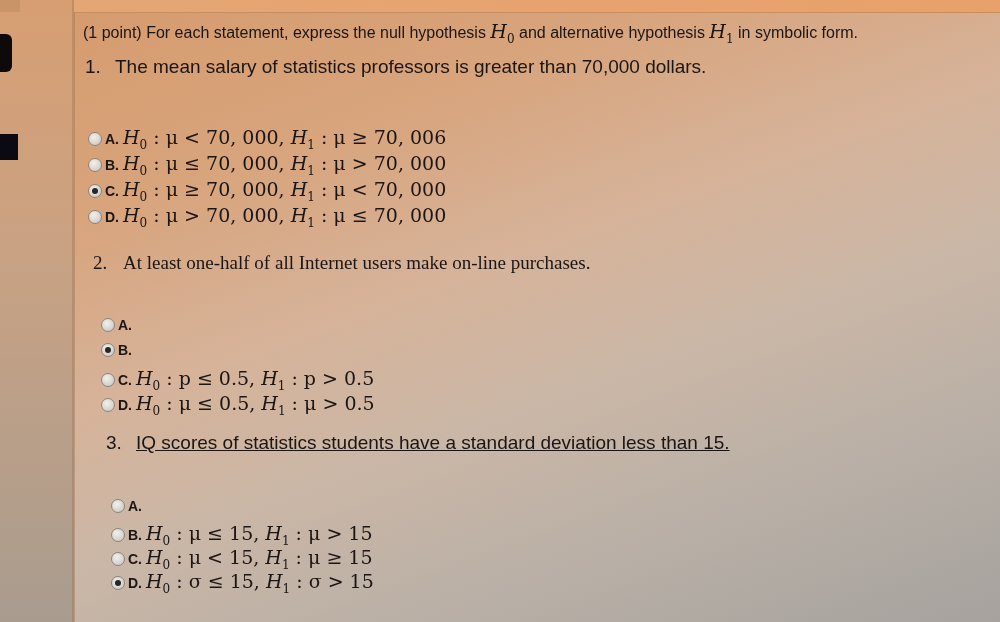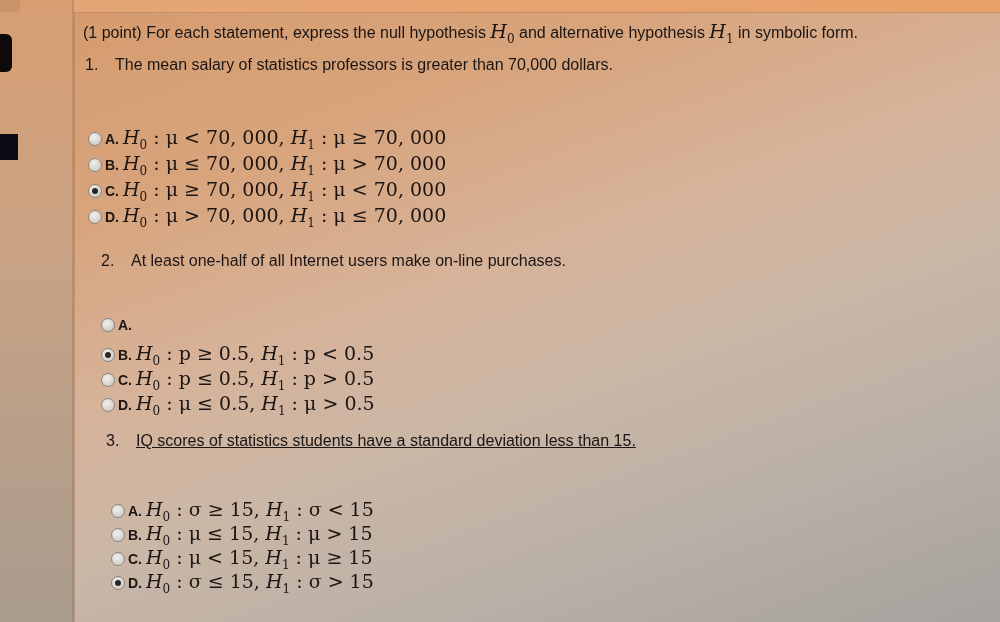--- a/index.html
+++ b/index.html
@@ -28,21 +28,21 @@
   .leftpanel .square {
     position:absolute; left:0; top:134px; width:18px; height:26px; background:#0b0a12;
   }
   .divider {
     position:absolute; left:74px; top:12px; width:1px; height:610px; background:rgba(140,100,70,0.35);
   }
   .content { position:absolute; left:0; top:0; width:1000px; height:622px; color:#1b1514; }
   .intro { position:absolute; left:83px; top:20px; font-size:16px; }
   .intro i, .m i { font-family:"DejaVu Serif", serif; font-style:italic; font-size:19px; }
   sub { font-size:12px; font-style:normal; font-family:"DejaVu Serif", serif; }
-  .q { position:absolute; font-size:16px; }
+  .q { position:absolute; font-size:19px; }
   .q .num { display:inline-block; width:30px; }
   .opt { position:absolute; display:flex; align-items:center; white-space:nowrap; }
   .radio {
     width:14px; height:14px; border-radius:50%;
     border:1px solid #8a8580; background: radial-gradient(circle at 40% 35%, #f3f0ec, #c6c1bb);
     margin-right:3px; position:relative; box-sizing:border-box;
   }
   .radio.checked::after {
     content:""; position:absolute; left:3px; top:3px; width:6px; height:6px; border-radius:50%; background:#2a2525;
   }
@@ -68,68 +68,66 @@
     <i><span>H</span><sub>1</sub></i>
     <span>in symbolic form.</span>
   </div>
 
   <div class="q" style="left:85px; top:56px;">
     <span class="num">1.</span><span>The mean salary of statistics professors is greater than 70,000 dollars.</span>
   </div>
   <div class="opt" style="left:88px; top:126px;">
     <span class="radio"></span>
     <span class="letter">A.</span>
-    <span class="m"><i>H</i><sub>0</sub><span> : μ &lt; 70, 000, </span><i>H</i><sub>1</sub><span> : μ ≥ 70, 000</span></span>
+    <span class="m"><i>H</i><sub>0</sub><span> : μ &lt; 70, 000, </span><i>H</i><sub>1</sub><span> : μ ≥ 70, 006</span></span>
   </div>
   <div class="opt" style="left:88px; top:152px;">
     <span class="radio"></span>
     <span class="letter">B.</span>
     <span class="m"><i>H</i><sub>0</sub><span> : μ ≤ 70, 000, </span><i>H</i><sub>1</sub><span> : μ &gt; 70, 000</span></span>
   </div>
   <div class="opt" style="left:88px; top:178px;">
     <span class="radio checked"></span>
     <span class="letter">C.</span>
     <span class="m"><i>H</i><sub>0</sub><span> : μ ≥ 70, 000, </span><i>H</i><sub>1</sub><span> : μ &lt; 70, 000</span></span>
   </div>
   <div class="opt" style="left:88px; top:204px;">
     <span class="radio"></span>
     <span class="letter">D.</span>
     <span class="m"><i>H</i><sub>0</sub><span> : μ &gt; 70, 000, </span><i>H</i><sub>1</sub><span> : μ ≤ 70, 000</span></span>
   </div>
 
-  <div class="q" style="left:101px; top:252px;">
+  <div class="q" style="left:93px; top:252px;font-family:Liberation Serif, serif;">
     <span class="num">2.</span><span>At least one-half of all Internet users make on-line purchases.</span>
   </div>
   <div class="opt" style="left:101px; top:317px;">
     <span class="radio"></span>
     <span class="letter">A.</span>
   </div>
   <div class="opt" style="left:101px; top:342px;">
     <span class="radio checked"></span>
     <span class="letter">B.</span>
-    <span class="m"><i>H</i><sub>0</sub><span> : p ≥ 0.5, </span><i>H</i><sub>1</sub><span> : p &lt; 0.5</span></span>
   </div>
   <div class="opt" style="left:101px; top:367px;">
     <span class="radio"></span>
     <span class="letter">C.</span>
     <span class="m"><i>H</i><sub>0</sub><span> : p ≤ 0.5, </span><i>H</i><sub>1</sub><span> : p &gt; 0.5</span></span>
   </div>
   <div class="opt" style="left:101px; top:392px;">
     <span class="radio"></span>
     <span class="letter">D.</span>
     <span class="m"><i>H</i><sub>0</sub><span> : μ ≤ 0.5, </span><i>H</i><sub>1</sub><span> : μ &gt; 0.5</span></span>
   </div>
 
   <div class="q" style="left:106px; top:432px;text-decoration:underline;">
     <span class="num">3.</span><span>IQ scores of statistics students have a standard deviation less than 15.</span>
   </div>
   <div class="opt" style="left:111px; top:498px;">
     <span class="radio"></span>
     <span class="letter">A.</span>
-    <span class="m"><i>H</i><sub>0</sub><span> : σ ≥ 15, </span><i>H</i><sub>1</sub><span> : σ &lt; 15</span></span>
   </div>
   <div class="opt" style="left:111px; top:522px;">
     <span class="radio"></span>
     <span class="letter">B.</span>
     <span class="m"><i>H</i><sub>0</sub><span> : μ ≤ 15, </span><i>H</i><sub>1</sub><span> : μ &gt; 15</span></span>
   </div>
   <div class="opt" style="left:111px; top:546px;">
     <span class="radio"></span>
     <span class="letter">C.</span>
     <span class="m"><i>H</i><sub>0</sub><span> : μ &lt; 15, </span><i>H</i><sub>1</sub><span> : μ ≥ 15</span></span>

